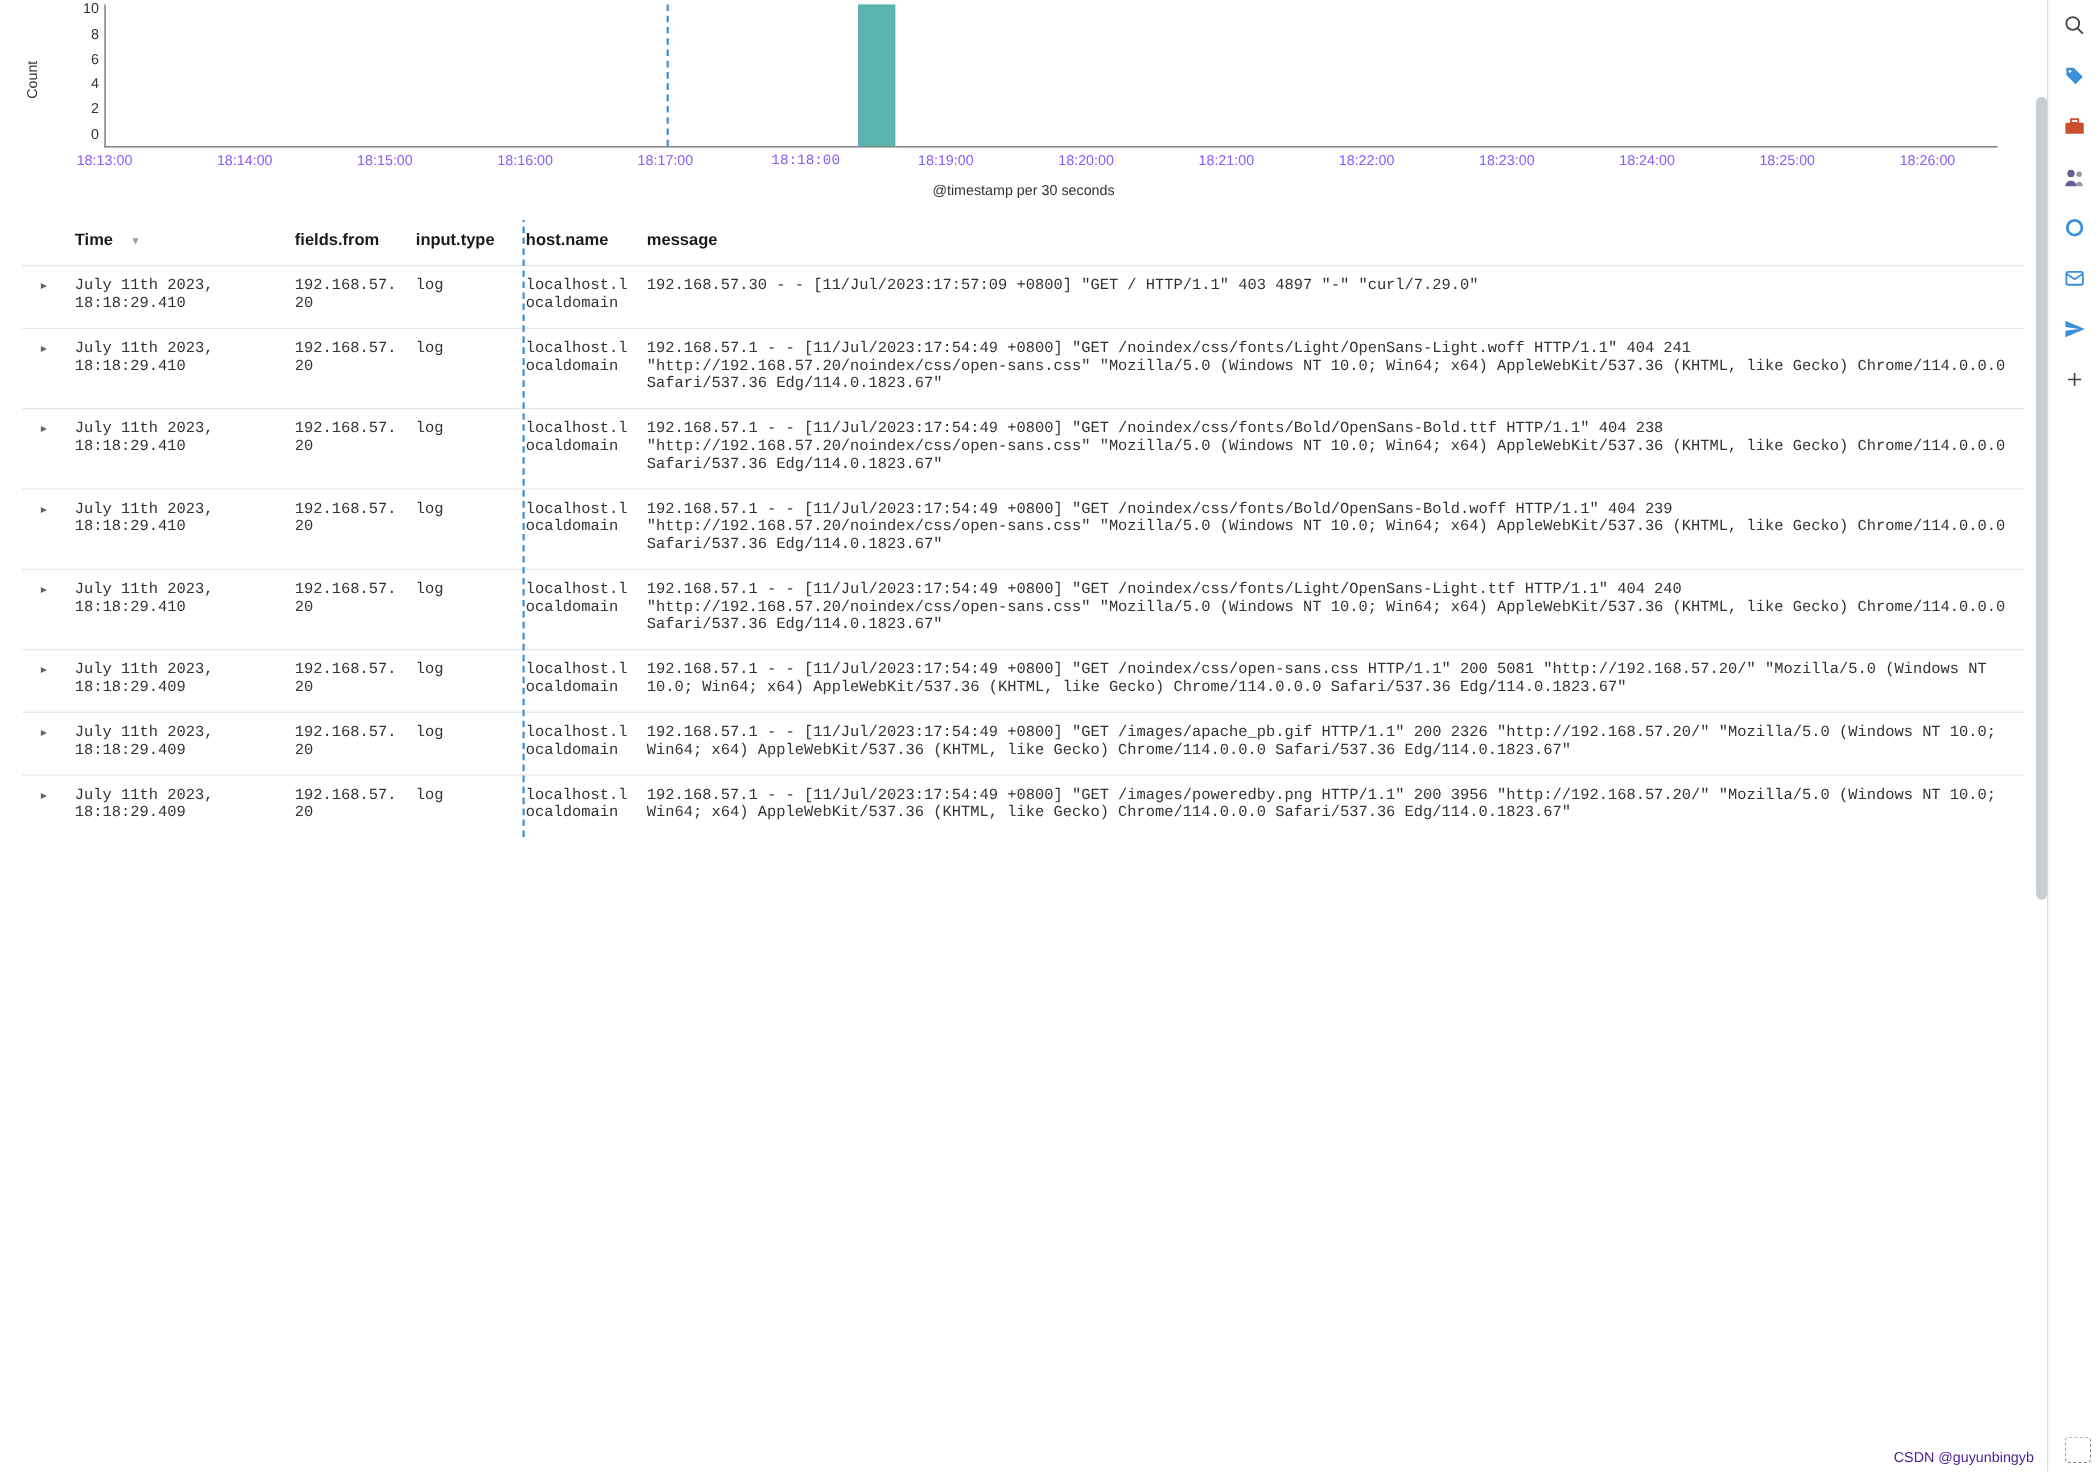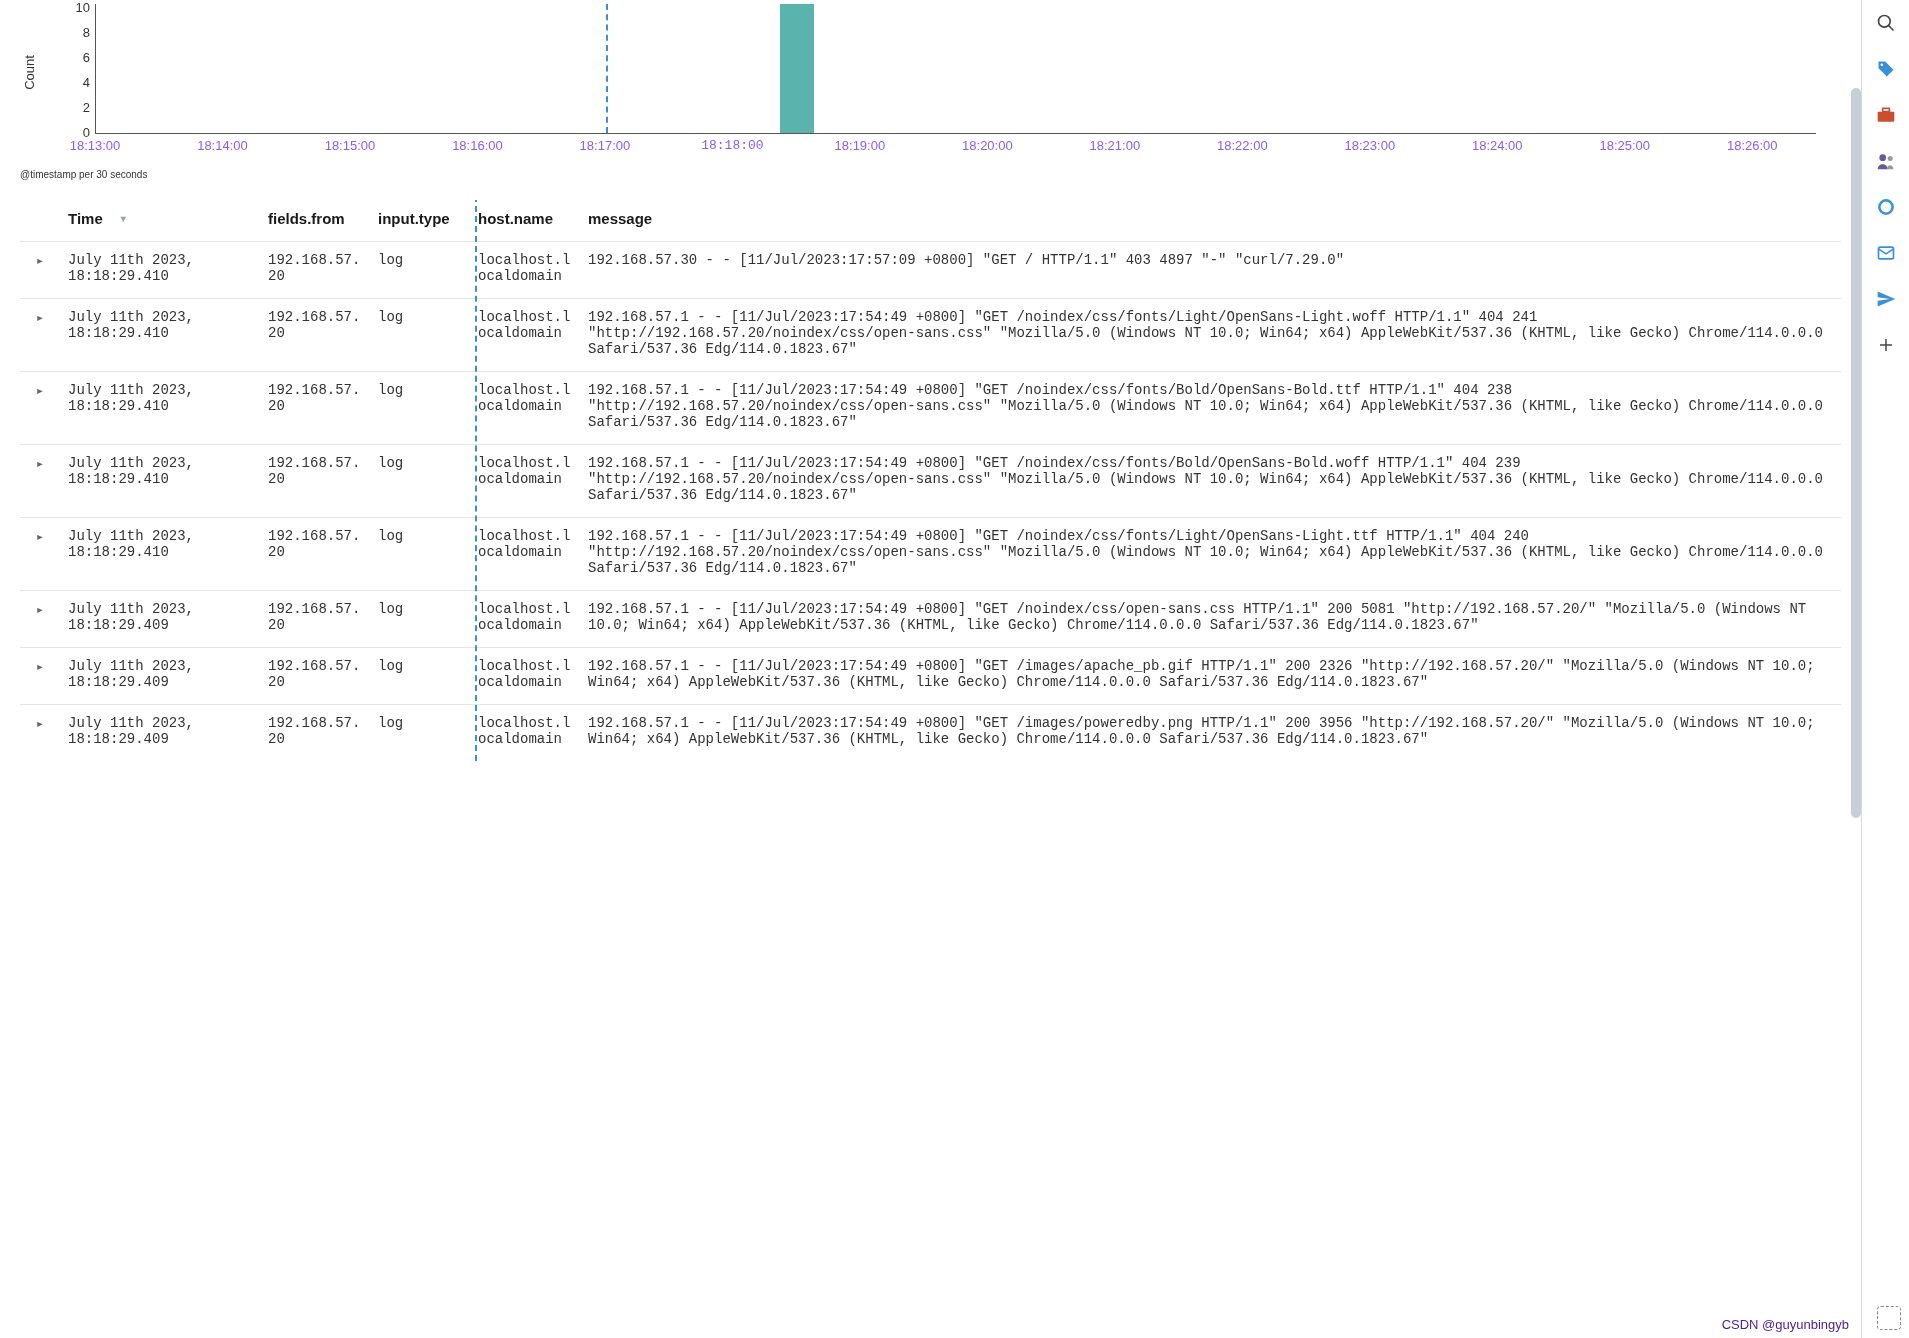--- a/index.html
+++ b/index.html
@@ -30,21 +30,21 @@
     top: 65px;
     transform: rotate(-90deg);
     transform-origin: center;
     font-size: 13px;
     color: #333;
   }
   .chart-yaxis {
     position: absolute;
     left: 45px;
     top: 0;
-    bottom: 40px;
+    bottom: 51px;
     width: 25px;
     display: flex;
     flex-direction: column;
     justify-content: space-between;
     align-items: flex-end;
     font-size: 13px;
     color: #333;
     text-align: right;
   }
   .chart-plot {
@@ -77,21 +77,22 @@
     display: flex;
     justify-content: space-between;
     font-size: 13px;
     color: #8b5cf6;
   }
   .chart-xtick { position: absolute; transform: translateX(-50%); }
   .chart-xlabel {
     position: absolute;
     left: 0; right: 0;
     bottom: 0;
-    font-size: 10px;
+    text-align: center;
+    font-size: 13px;
     color: #333;
   }
   .table-wrap {
     position: relative;
     margin-top: 20px;
     overflow-x: hidden;
   }
   .table-dashed {
     position: absolute;
     left: 455px;

